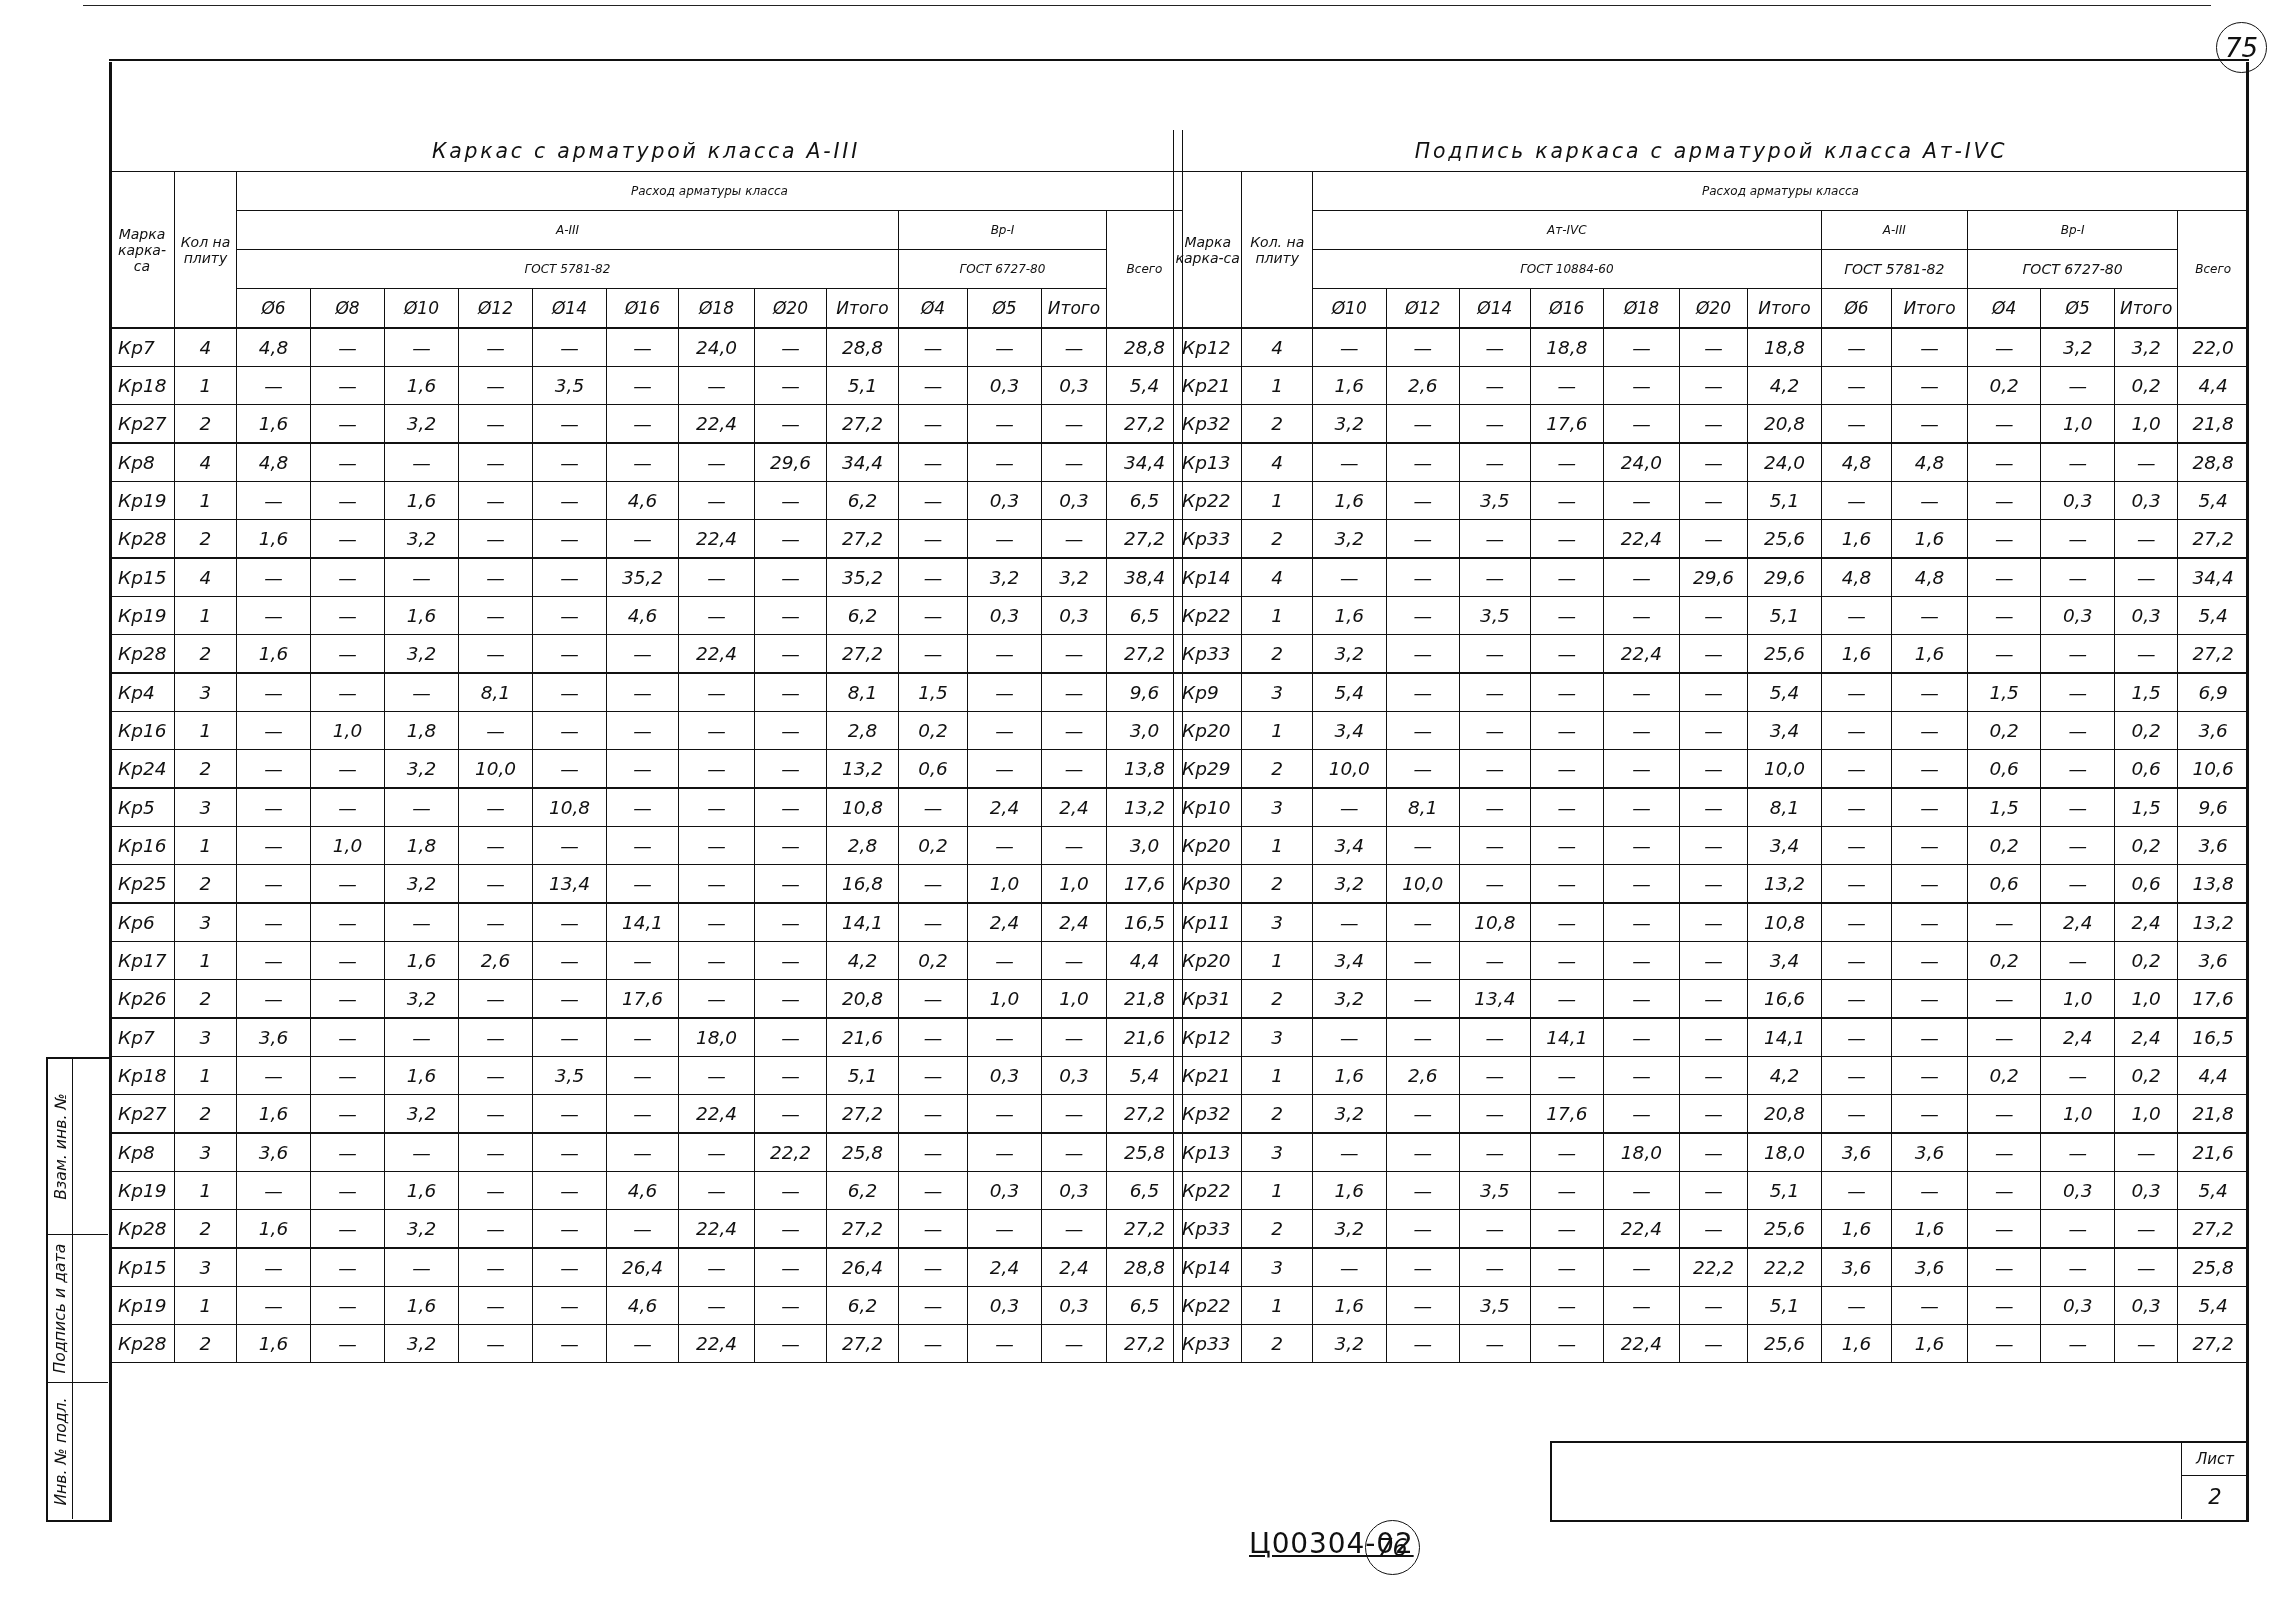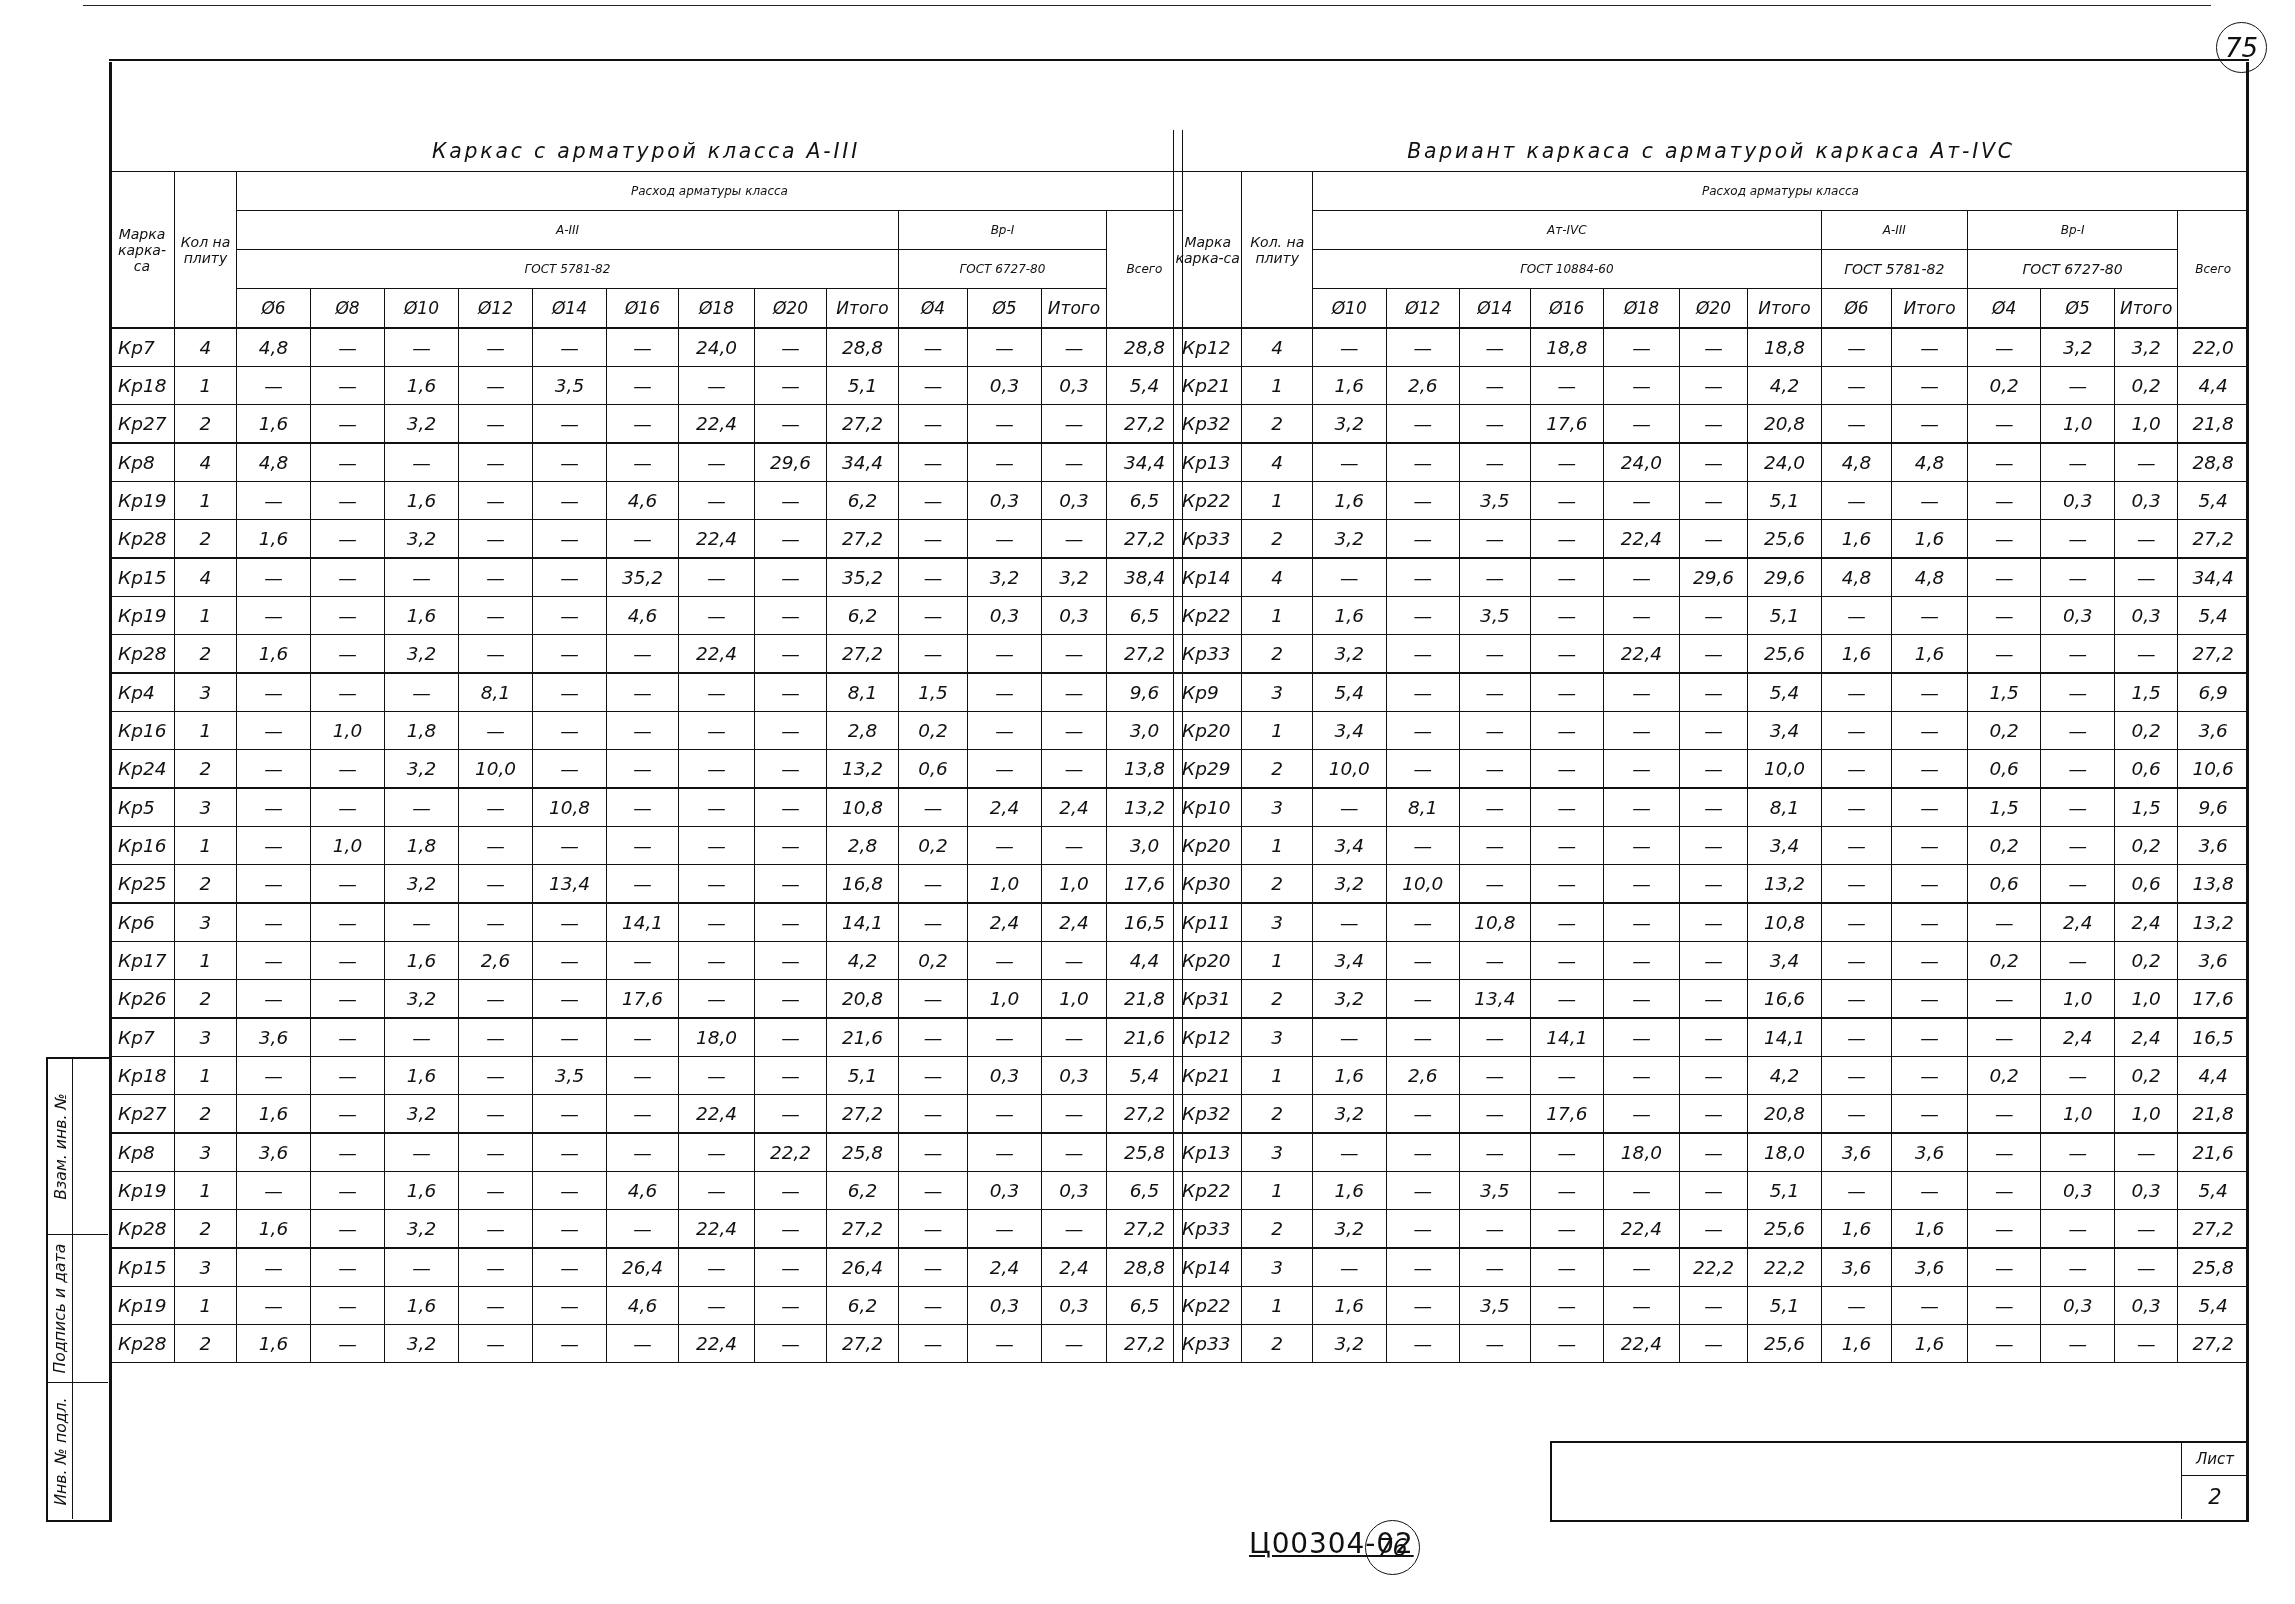--- a/index.html
+++ b/index.html
@@ -579,21 +579,21 @@
       <col style="width:72px">
     <col style="width:69px">
       <col style="width:74px">
     <col style="width:72px">
       <col style="width:72px">
       <col style="width:62px">
     <col style="width:69px">
   </colgroup>
   <tbody>
       <tr class="h-title">
-    <td colspan="15" style="border-top:none;">Вариант каркаса с арматурой каркаса Ат-IVС</td>
+    <td colspan="15" style="border-top:none;">Подпись каркаса с арматурой класса Ат-IVС</td>
   </tr>
   <tr class="h1">
     <td rowspan="4" class="small" style="white-space:normal;">Марка карка-са</td>
     <td rowspan="4" class="small" style="white-space:normal;">Кол. на плиту</td>
     <td colspan="13">Расход арматуры класса</td>
   </tr>
   <tr class="h2">
     <td colspan="7">Ат-IVС</td>
     <td colspan="2">А-III</td>
     <td colspan="3">Вр-I</td>

